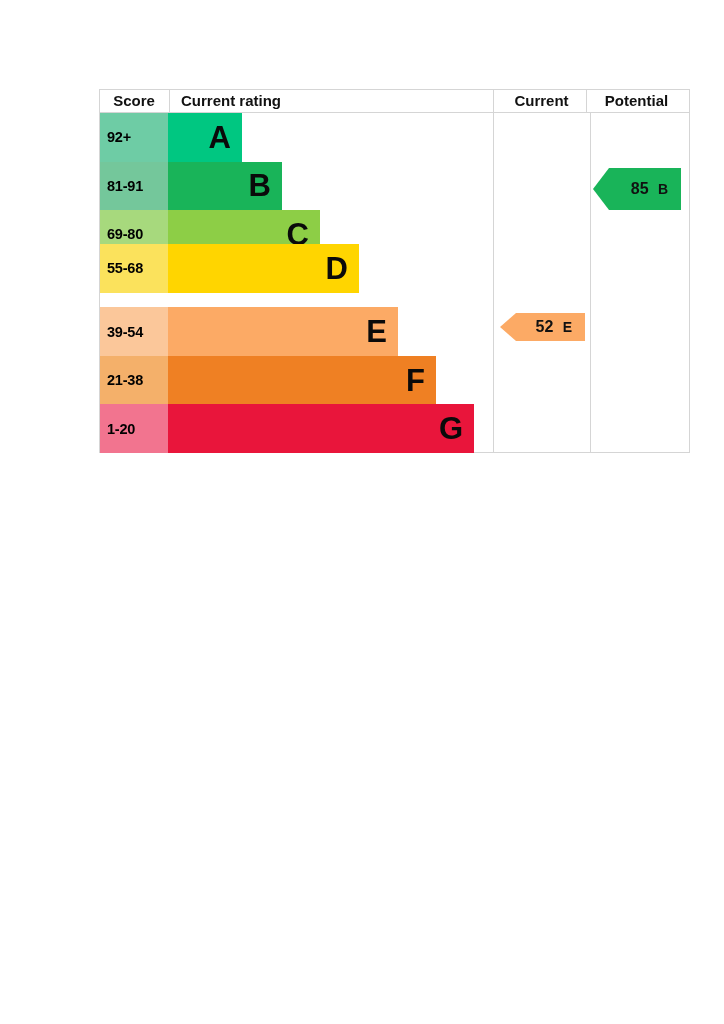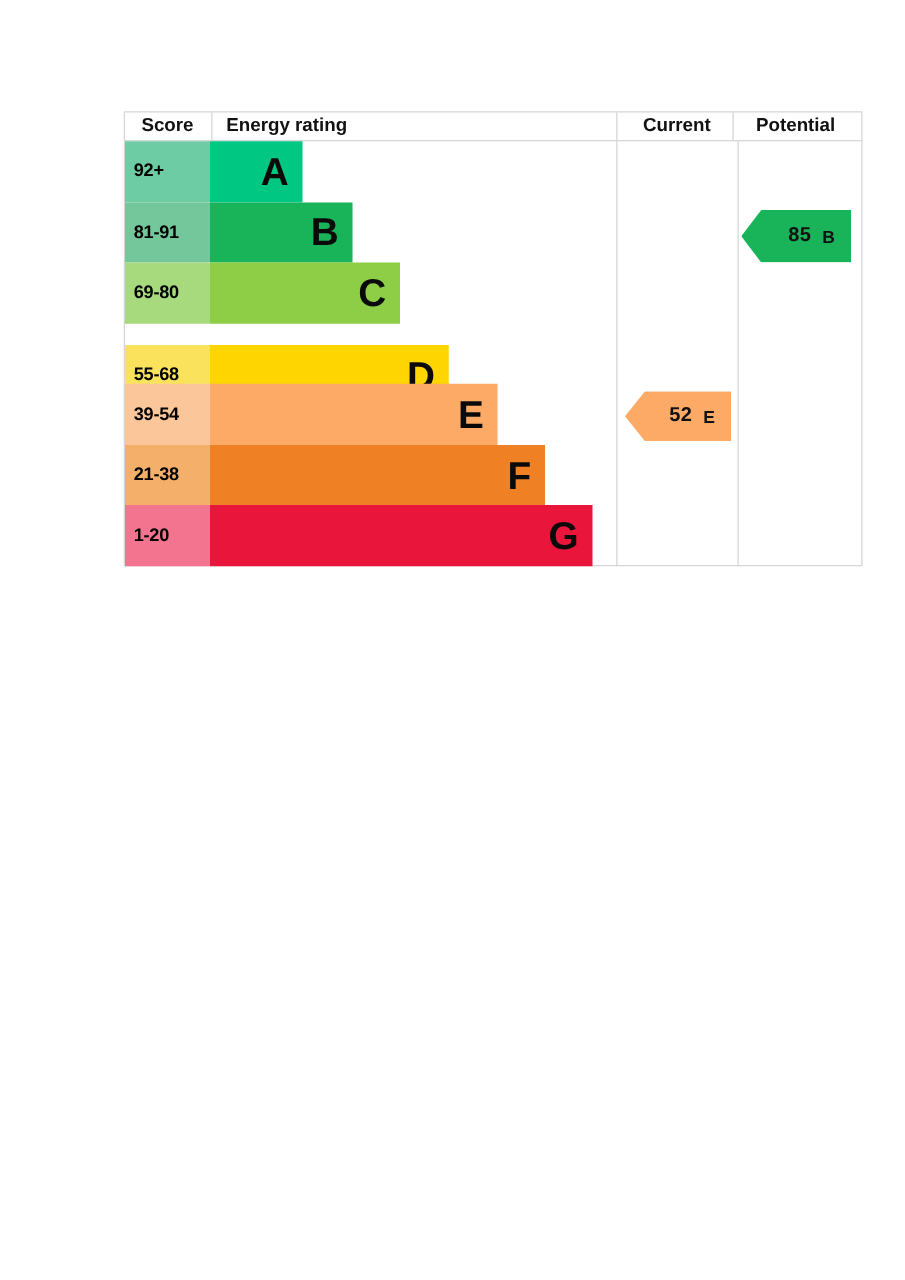--- a/index.html
+++ b/index.html
@@ -127,37 +127,37 @@
     letter-spacing: 0.2px;
   }
   .rating-arrow .ra-letter {
     font-size: 14px;
     margin-left: 9px;
   }
   #arrow-current {
     left: 400px;
     top: 223px;
     width: 85px;
-    height: 40px;
+    height: 28px;
   }
   #arrow-potential {
     left: 493px;
     top: 78px;
     width: 88px;
     height: 42px;
   }
 </style>
 </head>
 <body>
 
 <div id="epc-chart">
 
   <div class="header-row">
     <div class="header-cell hc-score">Score</div>
-    <div class="header-cell hc-rating">Energy rating</div>
+    <div class="header-cell hc-rating">Current rating</div>
     <div class="header-cell hc-current">Current</div>
     <div class="header-cell hc-potential">Potential</div>
   </div>
 
   <div class="col-divider cd-current"></div>
   <div class="col-divider cd-potential"></div>
 
   <div class="bands" id="bands-container">
       <div class="band" style="top: 0px; height: 48.5714px;">
         <div class="band-score" style="background: rgb(110, 204, 165);">92+</div>
@@ -170,21 +170,21 @@
         <div class="band-bar" style="background: rgb(25, 180, 89); width: 114px;">
           <span class="band-letter">B</span>
         </div>
       </div>
       <div class="band" style="top: 97.1429px; height: 48.5714px;">
         <div class="band-score" style="background: rgb(167, 217, 125);">69-80</div>
         <div class="band-bar" style="background: rgb(141, 206, 70); width: 152px;">
           <span class="band-letter">C</span>
         </div>
       </div>
-      <div class="band" style="top: 163px; height: 48.5714px; border-radius: 18px;">
+      <div class="band" style="top: 131px; height: 48.5714px; border-radius: 18px;">
         <div class="band-score" style="background: rgb(251, 226, 92);">55-68</div>
         <div class="band-bar" style="background: rgb(255, 213, 0); width: 191px;">
           <span class="band-letter">D</span>
         </div>
       </div>
       <div class="band" style="top: 194.286px; height: 48.5714px;">
         <div class="band-score" style="background: rgb(251, 199, 154);">39-54</div>
         <div class="band-bar" style="background: rgb(252, 170, 101); width: 230px;">
           <span class="band-letter">E</span>
         </div>

